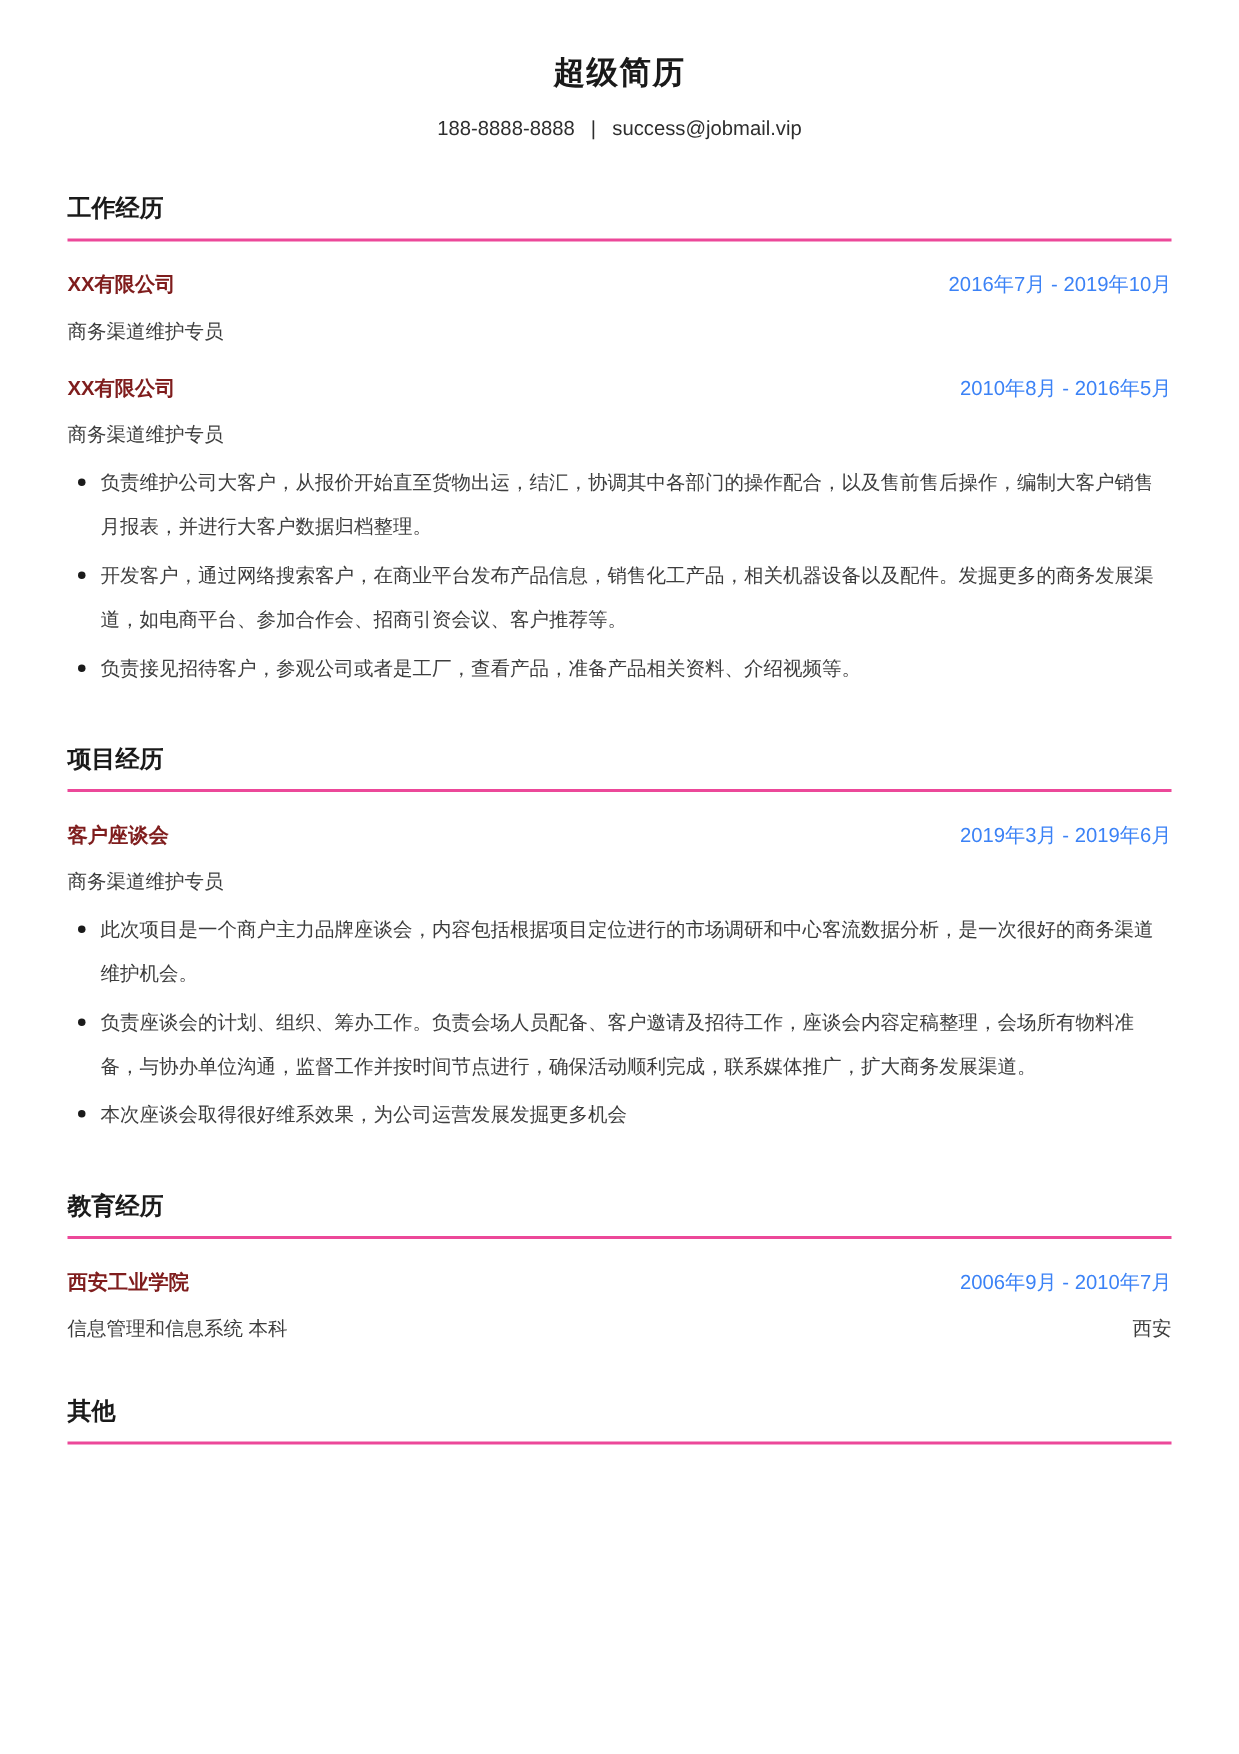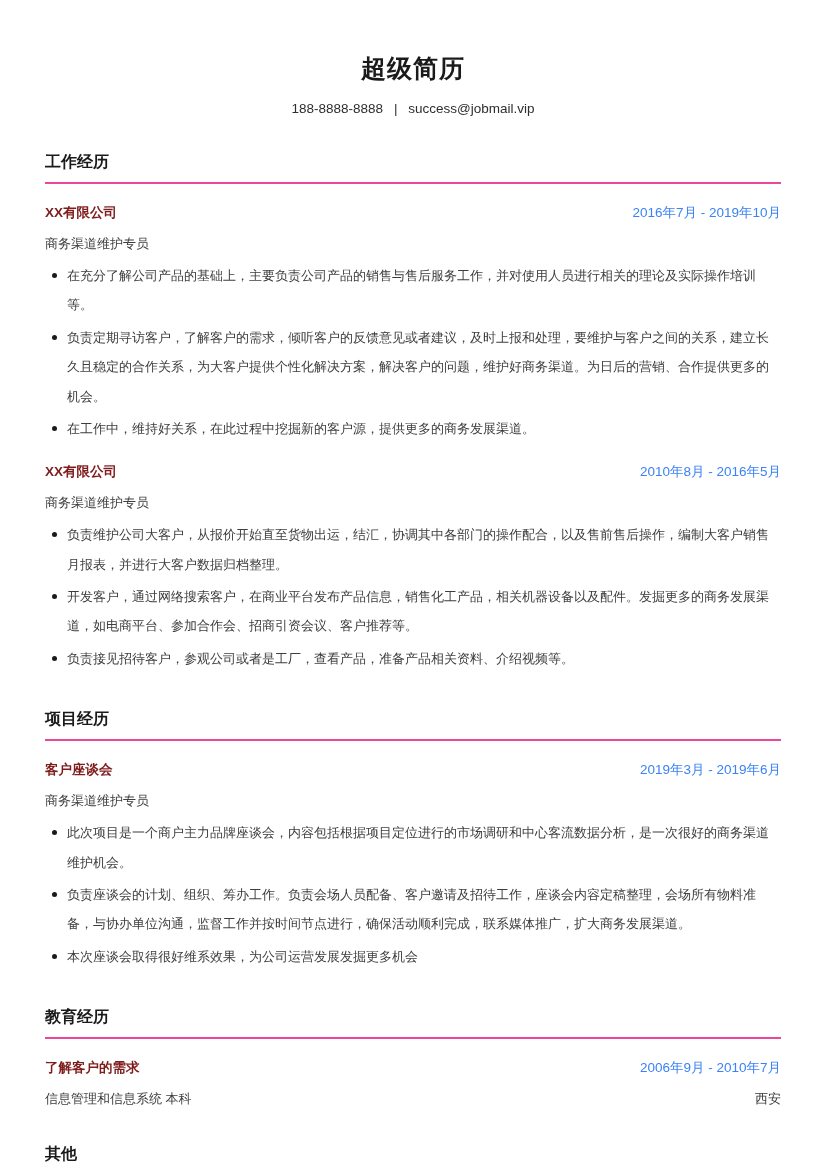--- a/index.html
+++ b/index.html
@@ -12,25 +12,25 @@
     width: 826px;
     min-height: 1169px;
     margin: 0 auto;
     background: #ffffff;
     padding: 34px 45px 40px 45px;
     overflow: hidden;
   }
   
   .resume-header { text-align: center; }
   .resume-title {
-    font-size: 25px;
+    font-size: 21px;
     font-weight: 700;
     color: #1a1a1a;
     letter-spacing: 1px;
-    margin-top: 18px;
+    margin-top: 0;
   }
   .contact-line {
     margin-top: 16px;
     font-size: 13.5px;
     color: #2e2e2e;
   }
   .contact-line .sep { margin: 0 7px; color: #2e2e2e; }
   
   .section { margin-top: 36px; }
   .section-title {
@@ -105,25 +105,20 @@
     <h2 class="section-title">工作经历</h2>
 
     <div class="entry">
       <div class="entry-head">
         <span class="org">XX有限公司</span>
         <span class="dates">2016年7月 - 2019年10月</span>
       </div>
       <div class="role-row">
         <span>商务渠道维护专员</span>
       </div>
-      <ul class="bullets">
-        <li>在充分了解公司产品的基础上，主要负责公司产品的销售与售后服务工作，并对使用人员进行相关的理论及实际操作培训等。</li>
-        <li>负责定期寻访客户，了解客户的需求，倾听客户的反馈意见或者建议，及时上报和处理，要维护与客户之间的关系，建立长久且稳定的合作关系，为大客户提供个性化解决方案，解决客户的问题，维护好商务渠道。为日后的营销、合作提供更多的机会。</li>
-        <li>在工作中，维持好关系，在此过程中挖掘新的客户源，提供更多的商务发展渠道。</li>
-      </ul>
     </div>
 
     <div class="entry">
       <div class="entry-head">
         <span class="org">XX有限公司</span>
         <span class="dates">2010年8月 - 2016年5月</span>
       </div>
       <div class="role-row">
         <span>商务渠道维护专员</span>
       </div>
@@ -152,21 +147,21 @@
         <li>本次座谈会取得很好维系效果，为公司运营发展发掘更多机会</li>
       </ul>
     </div>
   </section>
 
   <section class="section">
     <h2 class="section-title">教育经历</h2>
 
     <div class="entry">
       <div class="entry-head">
-        <span class="org">了解客户的需求</span>
+        <span class="org">西安工业学院</span>
         <span class="dates">2006年9月 - 2010年7月</span>
       </div>
       <div class="role-row">
         <span>信息管理和信息系统 本科</span>
         <span>西安</span>
       </div>
     </div>
   </section>
 
   <section class="section">

